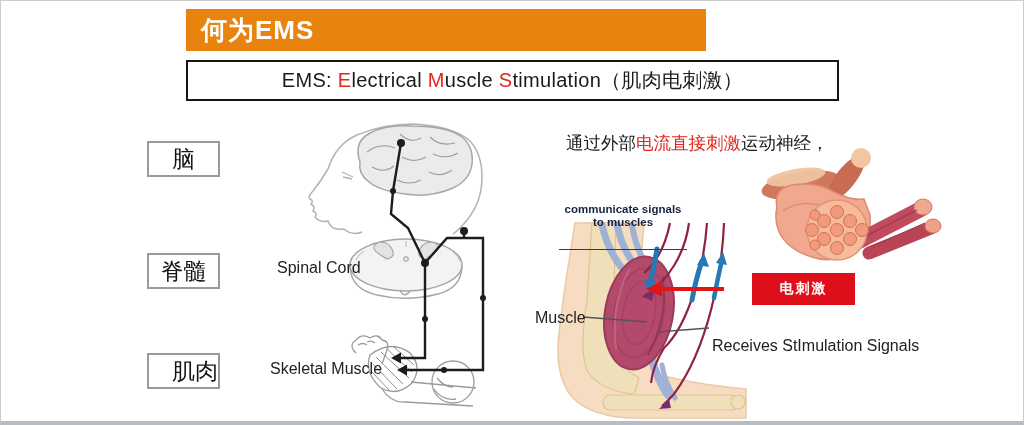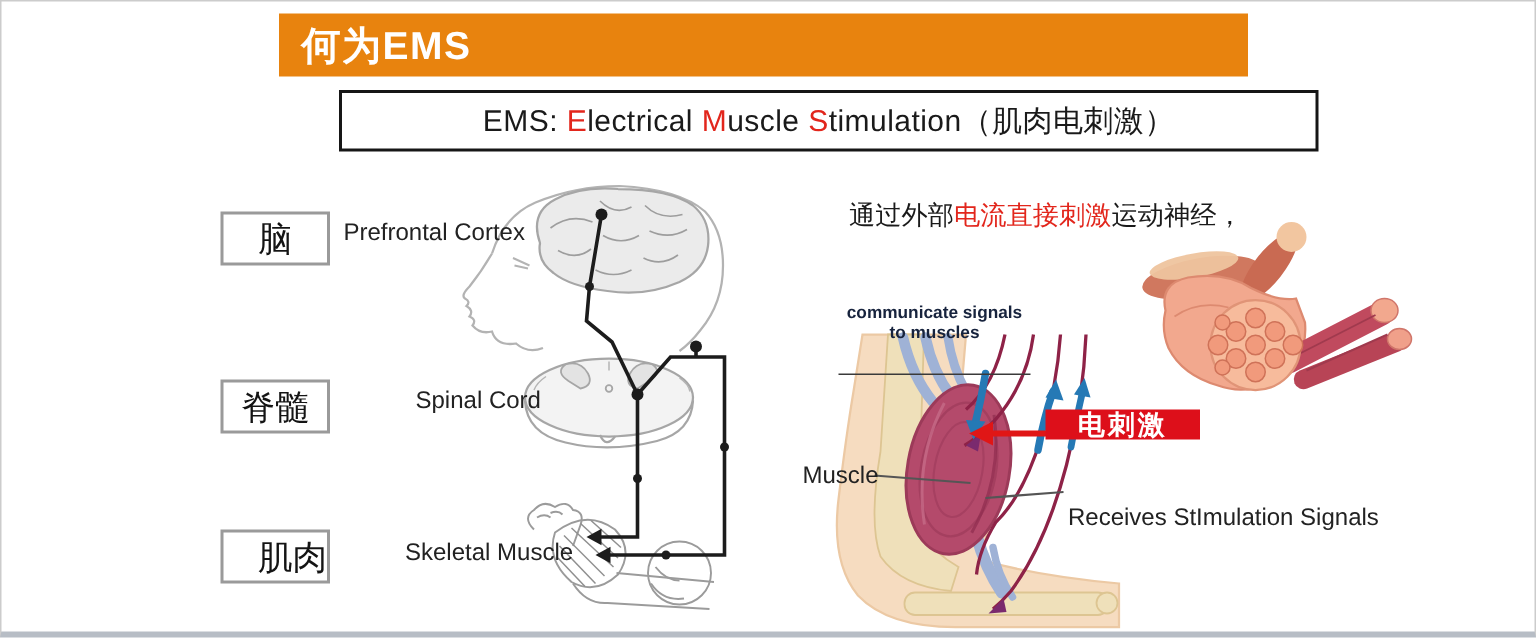--- a/index.html
+++ b/index.html
@@ -4,50 +4,50 @@
 <style>
   :root { --accent-red: #e2261c; }
   * { margin: 0; padding: 0; box-sizing: border-box; }
   body { font-family: "Liberation Sans", sans-serif; background: #fff; }
   .canvas {
     position: relative; width: 1024px; height: 425px; background: #ffffff;
     border: 1px solid #cccccc; border-bottom: 4px solid #b7bdc5; overflow: hidden;
   }
   .art { position: absolute; left: 0; top: 0; z-index: 1; }
   .banner {
-    position: absolute; left: 185px; top: 8px; width: 646px; height: 42px;
+    position: absolute; left: 185px; top: 8px; width: 520px; height: 42px;
     background: #e8830e; color: #ffffff; font-size: 26px; font-weight: bold;
     line-height: 42px; padding-left: 15px; letter-spacing: 1px; z-index: 2;
   }
   .defbox {
     position: absolute; left: 185px; top: 59px; width: 653px; height: 41px;
     background: #ffffff; border: 2px solid #161616; z-index: 2;
     display: flex; align-items: center; justify-content: center;
-    font-size: 20px; color: #1a1a1a; letter-spacing: .3px; font-weight: 500; margin-left: 40px;
+    font-size: 20px; color: #1a1a1a; letter-spacing: .3px; font-weight: 500;
   }
   .red { color: var(--accent-red); }
   .cn-box {
     position: absolute; width: 73px; height: 36px; background: #fff;
     border: 2px solid #9a9a9a; display: flex; align-items: center; justify-content: center;
     font-size: 23px; color: #141414; font-weight: 500; z-index: 2;
   }
   .en-label { position: absolute; font-size: 16px; color: #222; font-weight: 500; z-index: 2; white-space: nowrap; }
   .desc {
     position: absolute; left: 565px; top: 128px; z-index: 2;
     font-size: 17.5px; line-height: 28px; color: #1a1a1a; font-weight: 500; white-space: nowrap;
   }
   .signal-caption {
     position: absolute; left: 558px; top: 202px; width: 128px; z-index: 2;
     text-align: center; font-size: 11.5px; font-weight: bold; line-height: 13px;
     color: #17233d; padding-bottom: 20px; border-bottom: 1.6px solid #3a3a3a;
   }
   .badge {
-    position: absolute; left: 696px; top: 272px; width: 103px; height: 20px; z-index: 2;
+    position: absolute; left: 751px; top: 272px; width: 103px; height: 32px; z-index: 2;
     background: #dd0f1a; color: #fff; display: flex; align-items: center; justify-content: center;
-    font-size: 18px; font-weight: bold; letter-spacing: 2px;
+    font-size: 14px; font-weight: bold; letter-spacing: 2px;
   }
   .lbl-muscle { left: 534px; top: 308px; }
   .lbl-receives { left: 711px; top: 336px; font-size: 16px; }
   .lbl-prefrontal { left: 228px; top: 146px; }
   .lbl-spinal { left: 276px; top: 258px; }
   .lbl-skeletal { left: 237px; top: 359px; margin-left: 32px; }
   .box-brain { left: 146px; top: 140px; }
   .box-spine { left: 146px; top: 252px; }
   .box-muscle { left: 146px; top: 352px; justify-content: flex-end; }
 </style>
@@ -204,21 +204,20 @@
   <div class="banner" style="background: rgb(232, 131, 14);">
     <span>何为EMS</span>
   </div>
   <div class="defbox">
     <span><span>EMS: </span><span class="red">E</span><span>lectrical </span><span class="red">M</span><span>uscle </span><span class="red">S</span><span>timulation（肌肉电刺激）</span></span>
   </div>
 
   <div class="cn-box box-brain">
     <span>脑</span>
   </div>
-  <div class="en-label lbl-prefrontal">Prefrontal Cortex</div>
 
   <div class="cn-box box-spine">
     <span>脊髓</span>
   </div>
   <div class="en-label lbl-spinal">Spinal Cord</div>
 
   <div class="cn-box box-muscle">
     <span>肌肉</span>
   </div>
   <div class="en-label lbl-skeletal">Skeletal Muscle</div>

